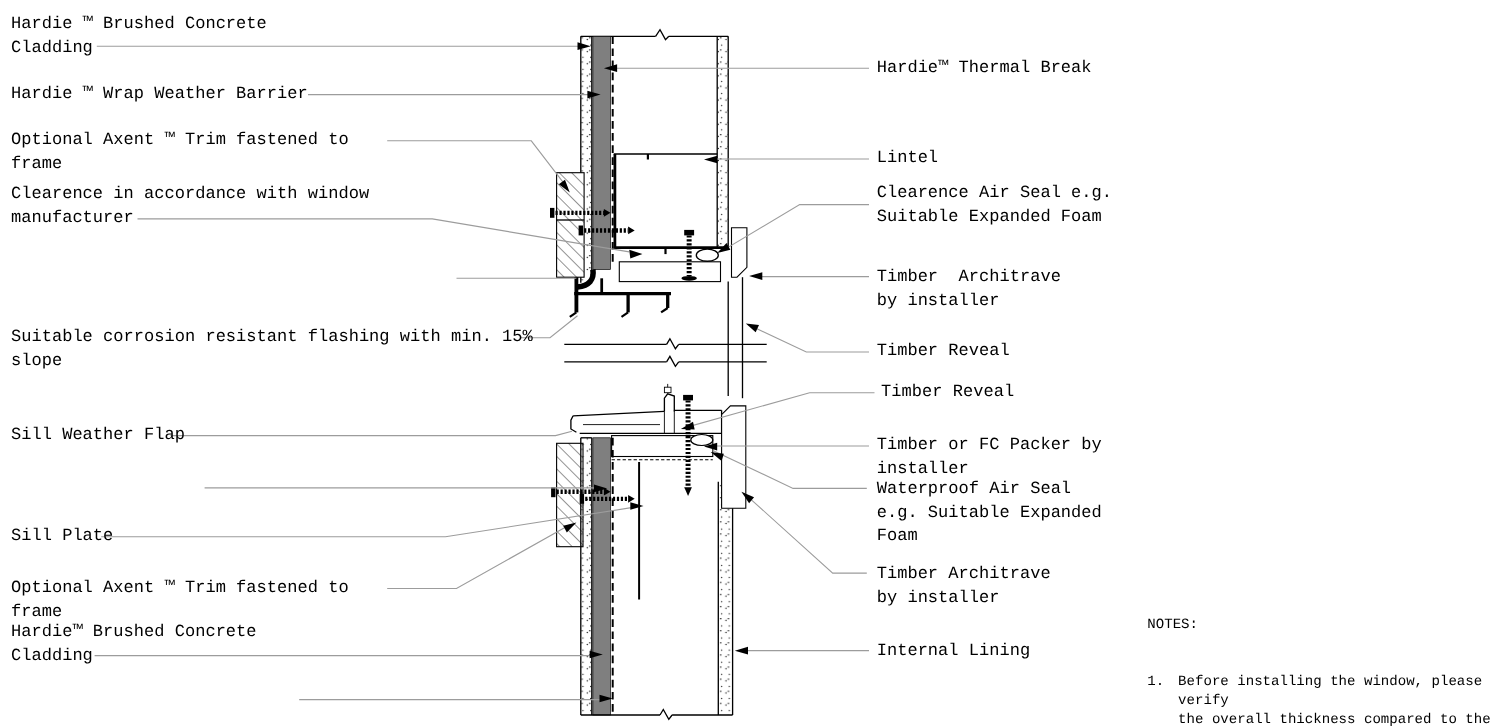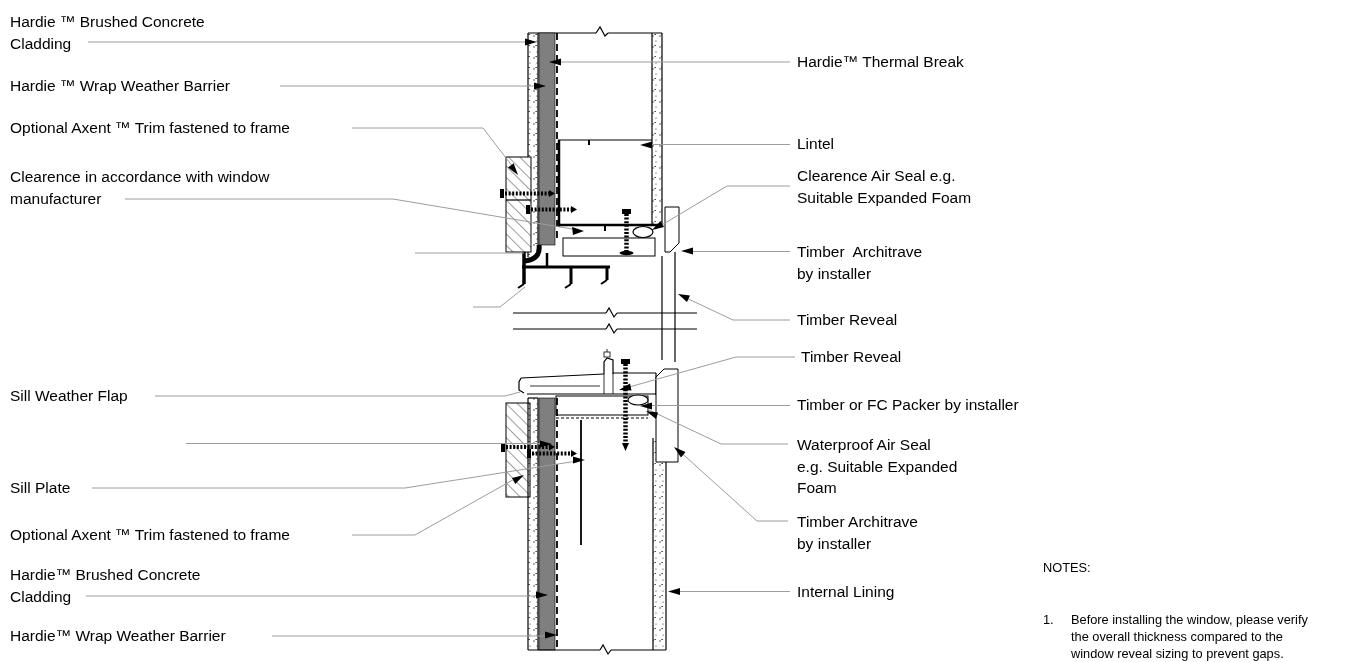--- a/index.html
+++ b/index.html
@@ -1,17 +1,17 @@
 <!DOCTYPE html>
 <html style="--line: #000000; --leader: #9c9c9c; --cladding_gray: #7f7f7f; --background: #ffffff;"><head>
 <meta charset="utf-8">
 <style>
   html,body{margin:0;padding:0;background:#fff;}
   #stage{position:relative;width:1366px;height:662px;background:var(--background,#fff);overflow:hidden;
-         font-family:Liberation Sans, sans-serif;color:var(--line,#000);}
+         font-family:Liberation Mono, monospace;color:var(--line,#000);}
   #drawing{position:absolute;left:0;top:0;}
   .lbl{position:absolute;font-size:15.5px;line-height:21.5px;white-space:pre-wrap;color:var(--line,#000);}
   .sl{stroke:var(--line,#000);}
   .sld{stroke:var(--leader,#9c9c9c);fill:none;stroke-width:1;}
   .fl{fill:var(--line,#000);stroke:none;}
   .wf{fill:#fff;}
   .gry{fill:var(--cladding_gray,#7f7f7f);}
   #notes{position:absolute;left:1043px;top:525px;width:330px;font-size:12.8px;line-height:17.2px;white-space:pre-wrap;}
   #notes .item{display:flex;}
   #notes .num{width:28px;flex:0 0 28px;}
@@ -240,26 +240,26 @@
         <polygon class="fl" points="668,591.5 680,588 680,595"></polygon>
       </g>
   </svg>
 
   <div class="lbl" style="left:10px;top:11px;width:250px">Hardie ™ Brushed Concrete
 Cladding</div>
   <div class="lbl" style="left:10px;top:75px;width:300px">Hardie ™ Wrap Weather Barrier</div>
   <div class="lbl" style="left:10px;top:117px;width:360px">Optional Axent ™ Trim fastened to frame</div>
   <div class="lbl" style="left:10px;top:166px;width:340px">Clearence in accordance with window
 manufacturer</div>
+  <div class="lbl" style="left:10px;top:296px;width:480px">Suitable corrosion resistant flashing with min. 15% slope</div>
   <div class="lbl" style="left:10px;top:385px;width:200px">Sill Weather Flap</div>
   <div class="lbl" style="left:10px;top:477px;width:150px">Sill Plate</div>
   <div class="lbl" style="left:10px;top:524px;width:360px">Optional Axent ™ Trim fastened to frame</div>
   <div class="lbl" style="left:10px;top:564px;width:250px">Hardie™ Brushed Concrete
 Cladding</div>
-  <div class="lbl" style="left:10px;top:625px;width:300px">Hardie™ Wrap Weather Barrier</div>
 
   <div class="lbl" style="left:797px;top:51px;width:230px">Hardie™ Thermal Break</div>
   <div class="lbl" style="left:797px;top:133px;width:120px">Lintel</div>
   <div class="lbl" style="left:797px;top:165px;width:230px">Clearence Air Seal e.g.
 Suitable Expanded Foam</div>
   <div class="lbl" style="left:797px;top:241px;width:200px">Timber  Architrave
 by installer</div>
   <div class="lbl" style="left:797px;top:309px;width:160px">Timber Reveal</div>
   <div class="lbl" style="left:801px;top:346px;width:160px">Timber Reveal</div>
   <div class="lbl" style="left:797px;top:434px;width:210px">Waterproof Air Seal

